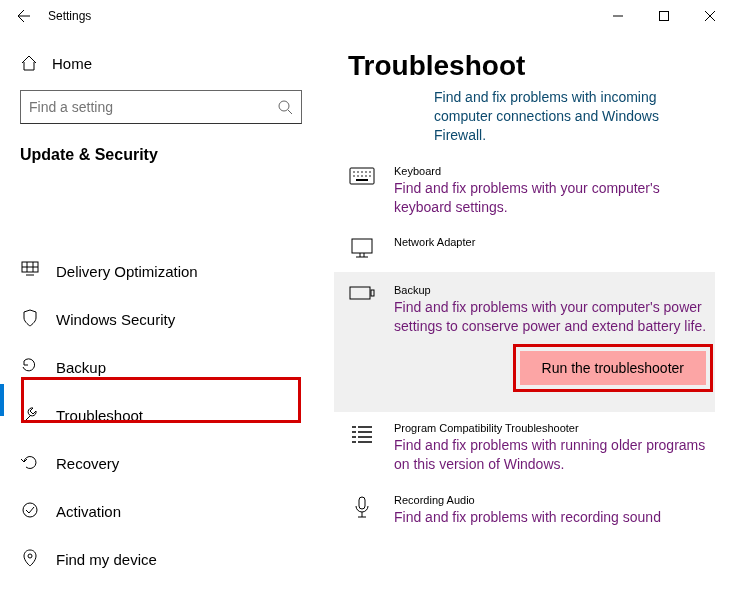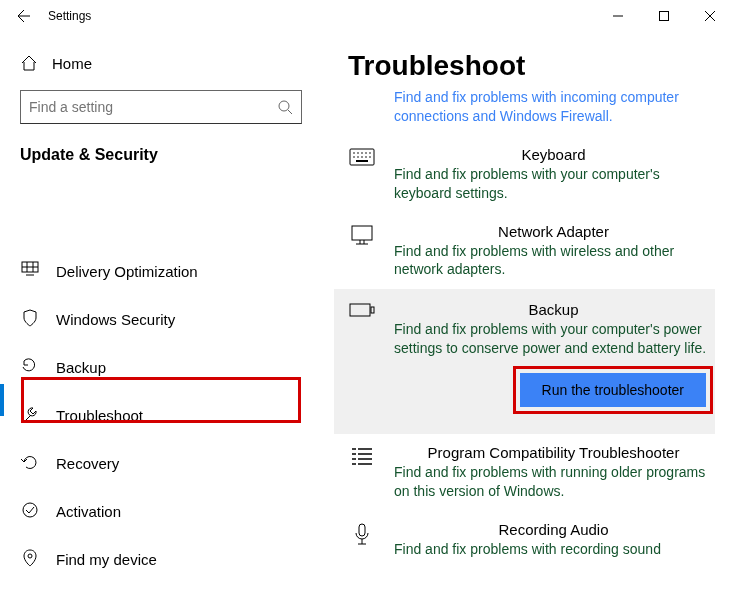--- a/index.html
+++ b/index.html
@@ -150,36 +150,35 @@
       width: 28px;
       height: 24px;
       margin-top: 2px;
       flex-shrink: 0;
       display: flex;
       align-items: flex-start;
       justify-content: center;
     }
     .ts-text { flex: 1; }
     .ts-title {
-      font-size: 15px;
+      font-size: 11px;
       margin-bottom: 2px;
-      text-align: center;
     }
     .ts-desc {
       font-size: 14px;
-      color: #14532d;
+      color: #701a75;
       line-height: 1.35;
     }
     .run-wrap {
       display: flex;
       justify-content: flex-end;
       margin-top: 8px;
     }
     .run-btn {
-      background: #3b82f6;
+      background: #fca5a5;
       border: none;
       padding: 9px 22px;
       font-size: 14px;
       font-family: inherit;
       cursor: pointer;
     }
     .run-highlight {
       border: 3px solid #d30000;
       padding: 4px;
       display: inline-block;
@@ -301,21 +300,21 @@
     </ul>
   </aside>
 
   <section class="content">
     <h1 class="page-title">Troubleshoot</h1>
     <ul class="ts-list">
 
       <li class="ts-item truncated-top">
         <span class="ts-icon"></span>
         <div class="ts-text">
-          <div class="ts-desc" style="color:#3b82f6;">Find and fix problems with incoming computer connections and Windows Firewall.</div>
+          <div class="ts-desc" style="color:#0c4a6e;margin-left:40px;">Find and fix problems with incoming computer connections and Windows Firewall.</div>
         </div>
       </li>
 
       <li class="ts-item">
         <span class="ts-icon">
             <svg width="26" height="18" viewBox="0 0 26 18">
               <rect x="1" y="1" width="24" height="16" rx="1" stroke="#000" fill="none"></rect>
               <circle cx="5" cy="5" r="0.8" fill="#000"></circle>
               <circle cx="9" cy="5" r="0.8" fill="#000"></circle>
               <circle cx="13" cy="5" r="0.8" fill="#000"></circle>
@@ -337,21 +336,20 @@
 
       <li class="ts-item">
         <span class="ts-icon">
             <svg width="26" height="22" viewBox="0 0 26 22">
               <rect x="3" y="1" width="20" height="14" stroke="#000" fill="none"></rect>
               <path d="M11 15 V19 M15 15 V19 M7 19 H19" stroke="#000"></path>
             </svg>
           </span>
         <div class="ts-text">
           <div class="ts-title">Network Adapter</div>
-          <div class="ts-desc">Find and fix problems with wireless and other network adapters.</div>
         </div>
       </li>
 
       <li class="ts-item selected">
         <span class="ts-icon">
             <svg width="26" height="14" viewBox="0 0 26 14">
               <rect x="1" y="1" width="20" height="12" stroke="#000" fill="none"></rect>
               <rect x="22" y="4" width="3" height="6" stroke="#000" fill="none"></rect>
             </svg>
           </span>

